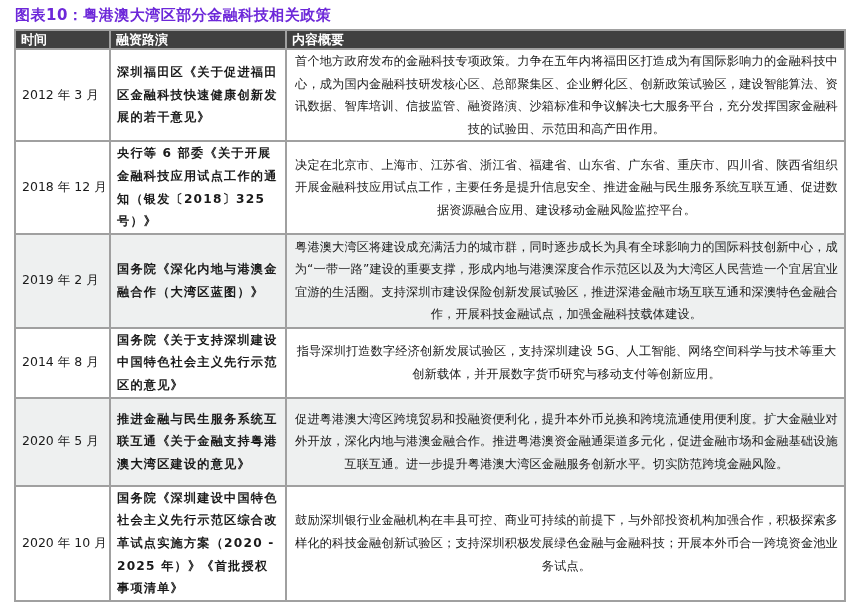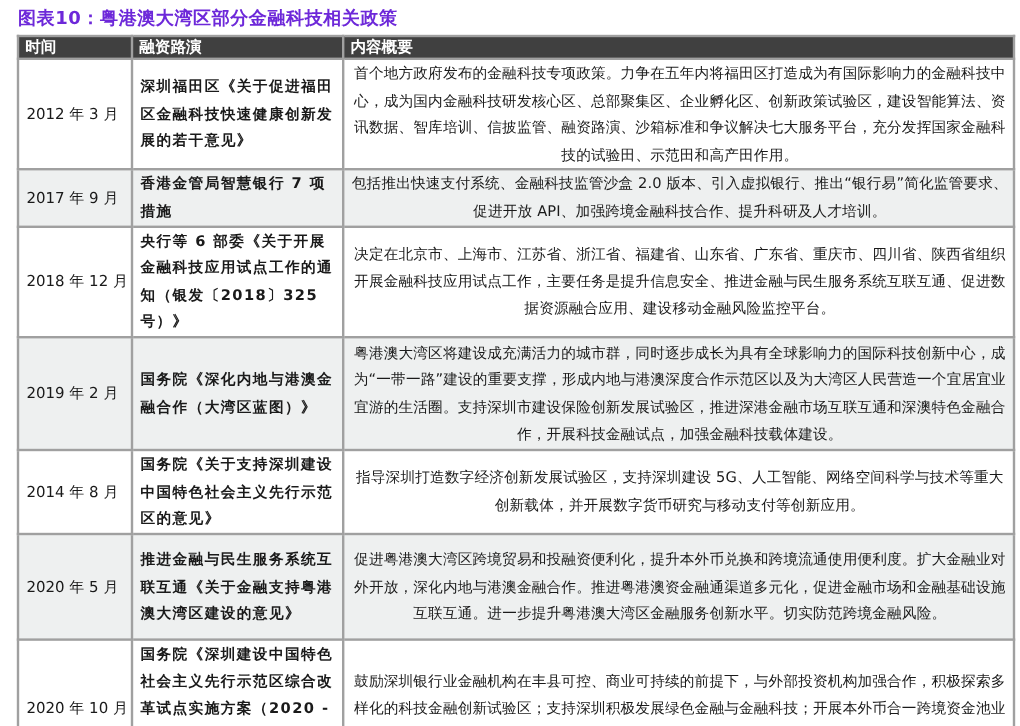--- a/index.html
+++ b/index.html
@@ -91,25 +91,20 @@
       <th>融资路演</th>
       <th>内容概要</th>
     </tr>
   </thead>
   <tbody>
     <tr class="row-white" style="height:92px">
       <td class="col-date">2012 年 3 月</td>
       <td class="col-event">深圳福田区《关于促进福田区金融科技快速健康创新发展的若干意见》</td>
       <td class="col-summary">首个地方政府发布的金融科技专项政策。力争在五年内将福田区打造成为有国际影响力的金融科技中心，成为国内金融科技研发核心区、总部聚集区、企业孵化区、创新政策试验区，建设智能算法、资讯数据、智库培训、信披监管、融资路演、沙箱标准和争议解决七大服务平台，充分发挥国家金融科技的试验田、示范田和高产田作用。</td>
     </tr>
-    <tr class="row-gray" style="height:47px">
-      <td class="col-date">2017 年 9 月</td>
-      <td class="col-event">香港金管局智慧银行 7 项措施</td>
-      <td class="col-summary">包括推出快速支付系统、金融科技监管沙盒 2.0 版本、引入虚拟银行、推出“银行易”简化监管要求、促进开放 API、加强跨境金融科技合作、提升科研及人才培训。</td>
-    </tr>
     <tr class="row-white" style="height:67px">
       <td class="col-date">2018 年 12 月</td>
       <td class="col-event">央行等 6 部委《关于开展金融科技应用试点工作的通知（银发〔2018〕325 号）》</td>
       <td class="col-summary">决定在北京市、上海市、江苏省、浙江省、福建省、山东省、广东省、重庆市、四川省、陕西省组织开展金融科技应用试点工作，主要任务是提升信息安全、推进金融与民生服务系统互联互通、促进数据资源融合应用、建设移动金融风险监控平台。</td>
     </tr>
     <tr class="row-gray" style="height:94px">
       <td class="col-date">2019 年 2 月</td>
       <td class="col-event">国务院《深化内地与港澳金融合作（大湾区蓝图）》</td>
       <td class="col-summary">粤港澳大湾区将建设成充满活力的城市群，同时逐步成长为具有全球影响力的国际科技创新中心，成为“一带一路”建设的重要支撑，形成内地与港澳深度合作示范区以及为大湾区人民营造一个宜居宜业宜游的生活圈。支持深圳市建设保险创新发展试验区，推进深港金融市场互联互通和深澳特色金融合作，开展科技金融试点，加强金融科技载体建设。</td>
     </tr>

